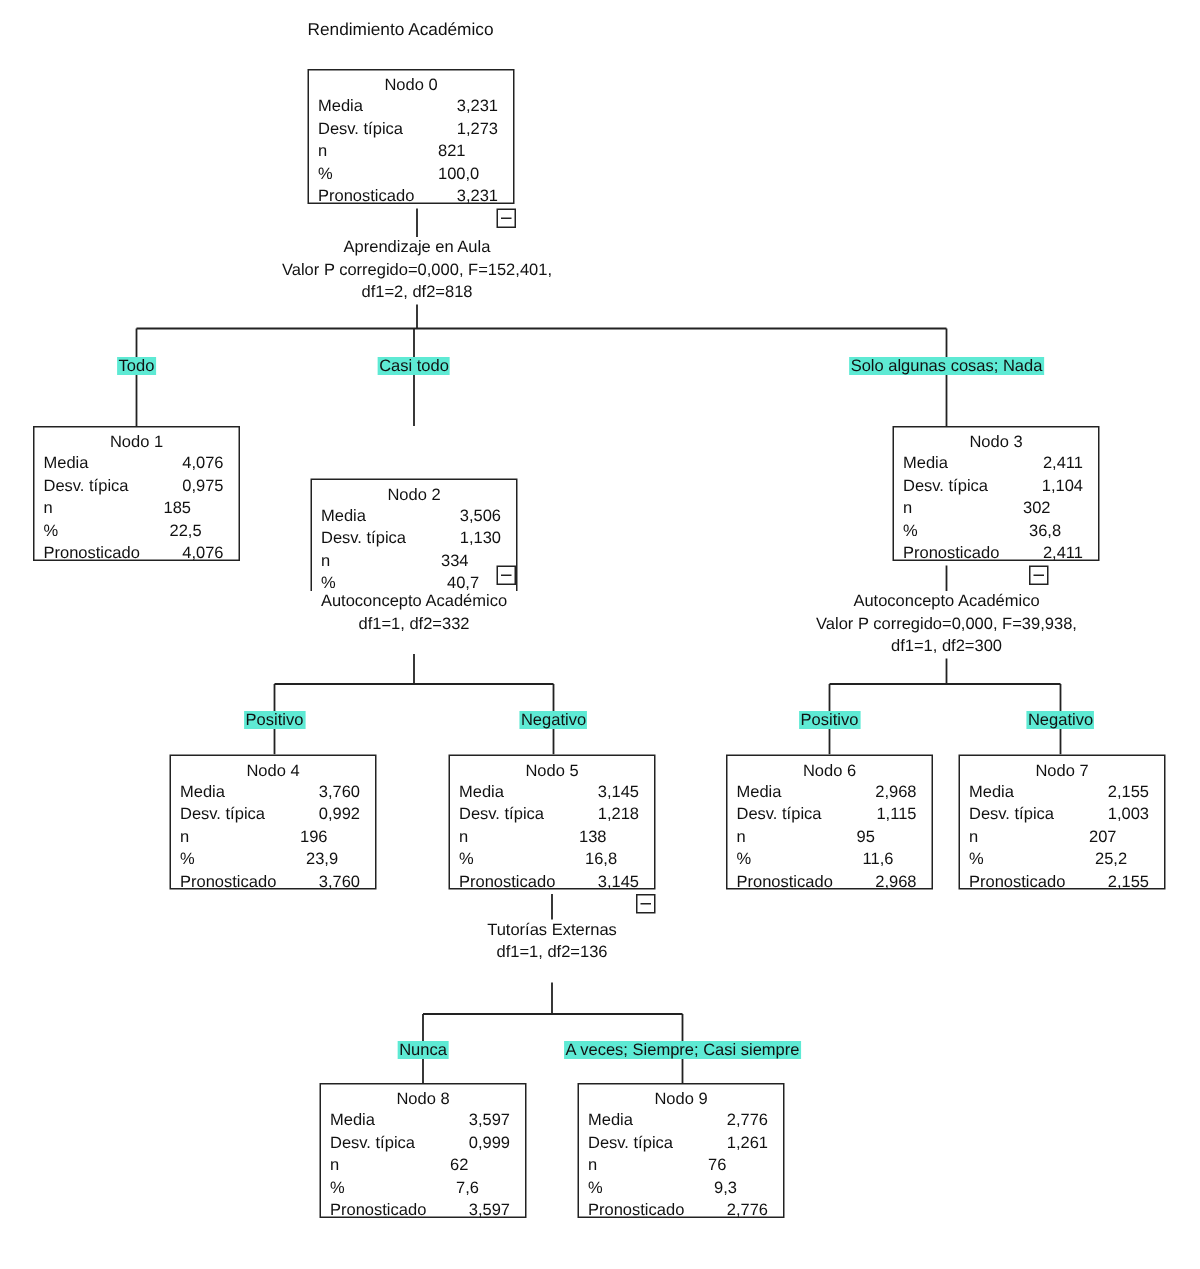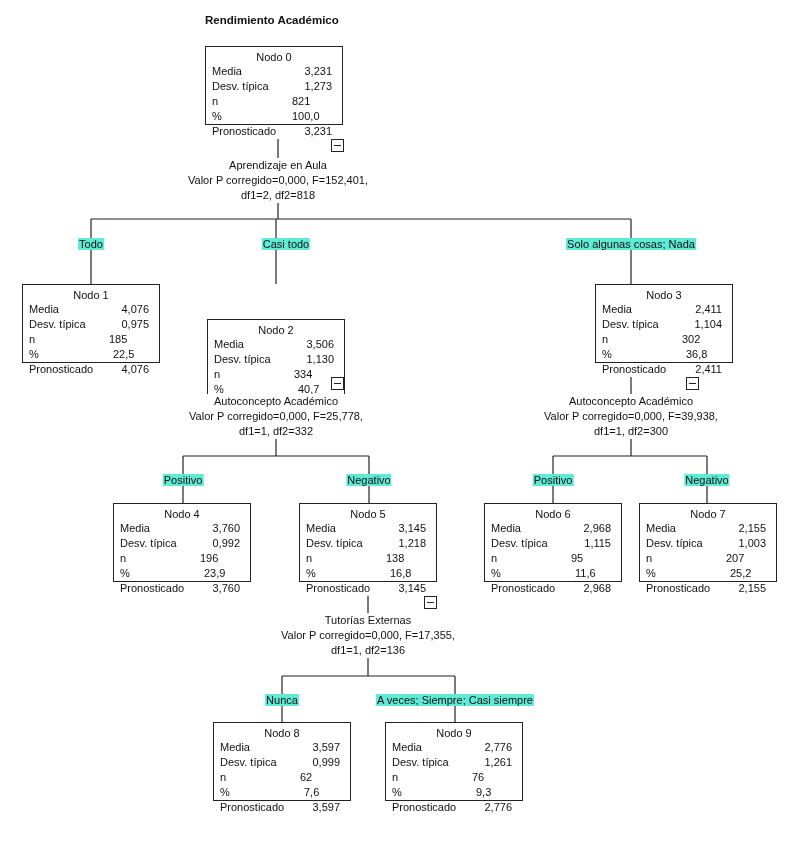--- a/index.html
+++ b/index.html
@@ -1,20 +1,20 @@
 <!DOCTYPE html>
 <html><head>
 <meta charset="utf-8">
 <style>
   html, body { margin:0; padding:0; background:#ffffff; }
   body { width:800px; height:846px; position:relative; overflow:hidden;
          font-family:"Liberation Sans", sans-serif; color:#111; font-size:11px; }
-  .abs { position:absolute;font-weight:bold; }
+  .abs { position:absolute; }
   .title { left:205px; top:14px; font-size:11.5px; white-space:nowrap; }
-  .node { position:absolute; width:138px; height:79px; border:1px solid #222; background:#fff; box-sizing:border-box; padding:3px 6px 0 6px; }
+  .node { position:absolute; width:138px; height:90px; border:1px solid #222; background:#fff; box-sizing:border-box; padding:3px 6px 0 6px; }
   .node .nh { text-align:center; font-size:11px; height:14px; line-height:14px; }
   .node .row { position:relative; height:15px; line-height:15px; font-size:11px; }
   .node .row .lbl { position:absolute; left:0; }
   .node .row .val { position:absolute; right:4px; }
   .node .row .val.mid { right:auto; left:80px; }
   .node .row .val.mid2 { right:auto; left:84px; }
   .collapse { position:absolute; width:13px; height:13px; border:1px solid #222; background:#fff; box-sizing:border-box; cursor:pointer; }
   .collapse::after { content:""; position:absolute; left:2px; right:2px; top:5px; height:1px; background:#222; }
   .split { position:absolute; text-align:center; font-size:11px; line-height:15px; white-space:nowrap; background:#fff; }
   .branch { position:absolute; font-size:11px; white-space:nowrap; background:#5eead4; padding:0 1px; transform:translateX(-50%); }
@@ -79,21 +79,21 @@
 </div>
 <div class="collapse" style="left:331px;top:139px;"></div>
 
 <div class="split" style="left:168px;top:158px;width:220px;text-align:center;">
   <div>Aprendizaje en Aula</div>
   <div>Valor P corregido=0,000, F=152,401,</div>
   <div>df1=2, df2=818</div>
 </div>
 
 <div class="branch" style="left:91px;top:238px;">Todo</div>
-<div class="branch" style="left:276px;top:238px;margin-left:10px;">Casi todo</div>
+<div class="branch" style="left:276px;top:238px;">Casi todo</div>
 <div class="branch" style="left:631px;top:238px;">Solo algunas cosas; Nada</div>
 
 <div class="node" style="left:22px;top:284px;">
   <div class="nh">Nodo 1</div>
   <div class="row">
       <span class="lbl">Media</span>
       <span class="val">4,076</span>
     </div>
   <div class="row">
       <span class="lbl">Desv. típica</span>
@@ -158,21 +158,20 @@
     </div>
   <div class="row">
       <span class="lbl">Pronosticado</span>
       <span class="val">2,411</span>
     </div>
 </div>
 <div class="collapse" style="left:686px;top:377px;"></div>
 
 <div class="split" style="left:166px;top:394px;width:220px;">
   <div>Autoconcepto Académico</div>
-  <div>Valor P corregido=0,000, F=25,778,</div>
   <div>df1=1, df2=332</div>
 </div>
 <div class="split" style="left:521px;top:394px;width:220px;">
   <div>Autoconcepto Académico</div>
   <div>Valor P corregido=0,000, F=39,938,</div>
   <div>df1=1, df2=300</div>
 </div>
 
 <div class="branch" style="left:183px;top:474px;">Positivo</div>
 <div class="branch" style="left:369px;top:474px;">Negativo</div>
@@ -271,21 +270,20 @@
       <span class="val mid2">25,2</span>
     </div>
   <div class="row">
       <span class="lbl">Pronosticado</span>
       <span class="val">2,155</span>
     </div>
 </div>
 
 <div class="split" style="left:258px;top:613px;width:220px;">
   <div>Tutorías Externas</div>
-  <div>Valor P corregido=0,000, F=17,355,</div>
   <div>df1=1, df2=136</div>
 </div>
 
 <div class="branch" style="left:282px;top:694px;">Nunca</div>
 <div class="branch" style="left:455px;top:694px;">A veces; Siempre; Casi siempre</div>
 
 <div class="node" style="left:213px;top:722px;">
   <div class="nh">Nodo 8</div>
   <div class="row">
       <span class="lbl">Media</span>

